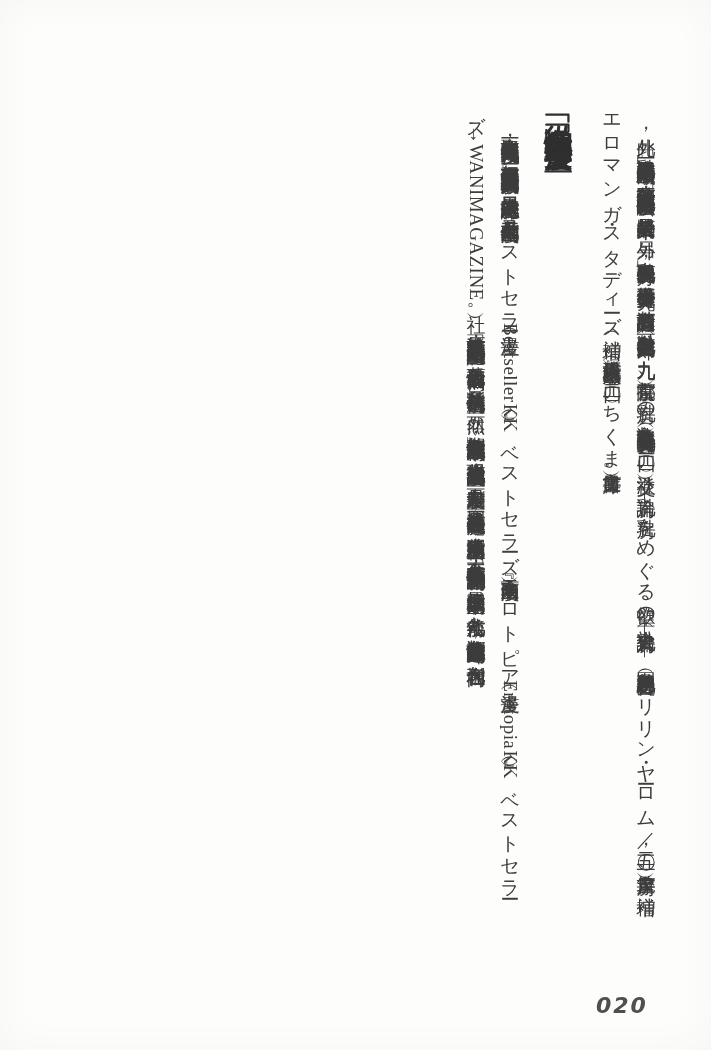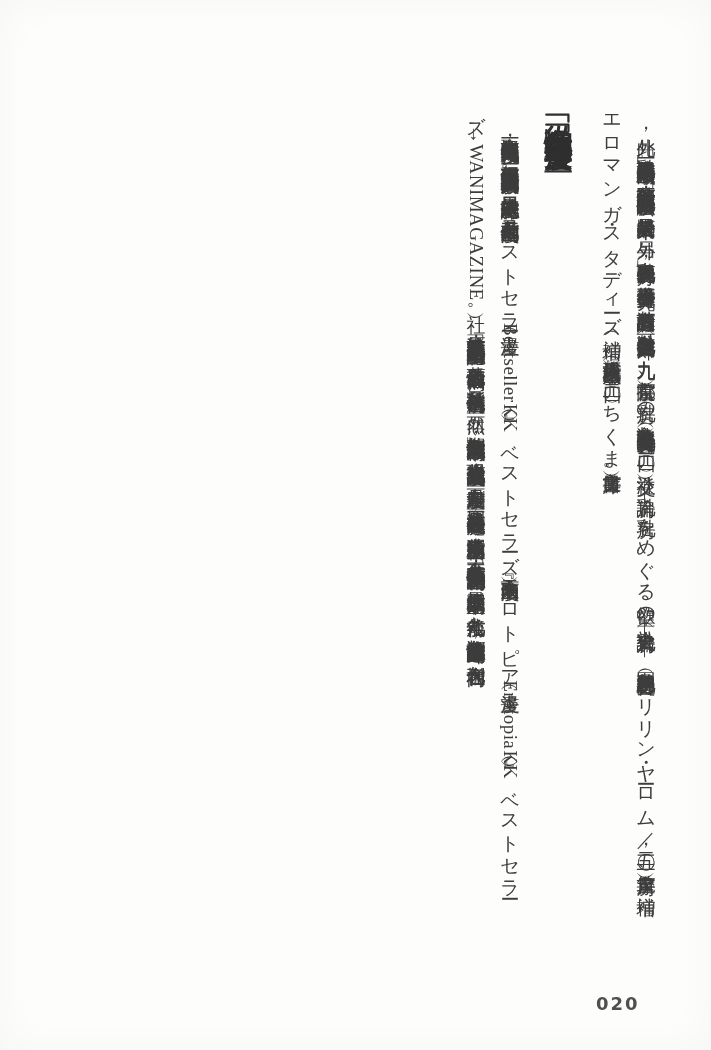--- a/index.html
+++ b/index.html
@@ -45,23 +45,24 @@
     margin-right: 16px;           
     margin-left: 10px;            
     text-indent: 0;
   }
   .page-number {
     position: absolute;
     left: 596px;
     top: 993px;
     font-family: "DejaVu Sans", "Liberation Sans", sans-serif;
     font-weight: bold;
-    font-size: 18px;
+    font-size: 22px;
     letter-spacing: 2px;
     color: #4f4f4f;
+    font-style: italic;
   }
 </style>
 </head>
 <body>
 
 <div class="page">
 
   <main class="text-flow">
     <p class="para">此外，「乳房論」在漫畫界是一門非常活絡的領域。若各位讀者能與自己心中的「乳房論」一邊比較一邊讀下去，將是筆者最大的榮幸。另外，在「乳房」的視覺表現方面，筆者亦做過不少先行研究。若讀者有興趣的話，可以參考『乳房美術館』（銀四郎／一九九九，京都書院）、『乳房の文化論（乳房文化論）』（乳房文化研究会／二〇一四，淡交社）、『乳房論—乳房をめぐる欲望の社会史（乳房論——圍繞乳房的慾望社會史）』（マリリン・ヤーロム／二〇〇五，筑摩書房）、『増補エロマンガ・スタディーズ（増補　成人漫畫研析）』（永山薫／二〇一四，ちくま文庫）等書目。</p>
 

